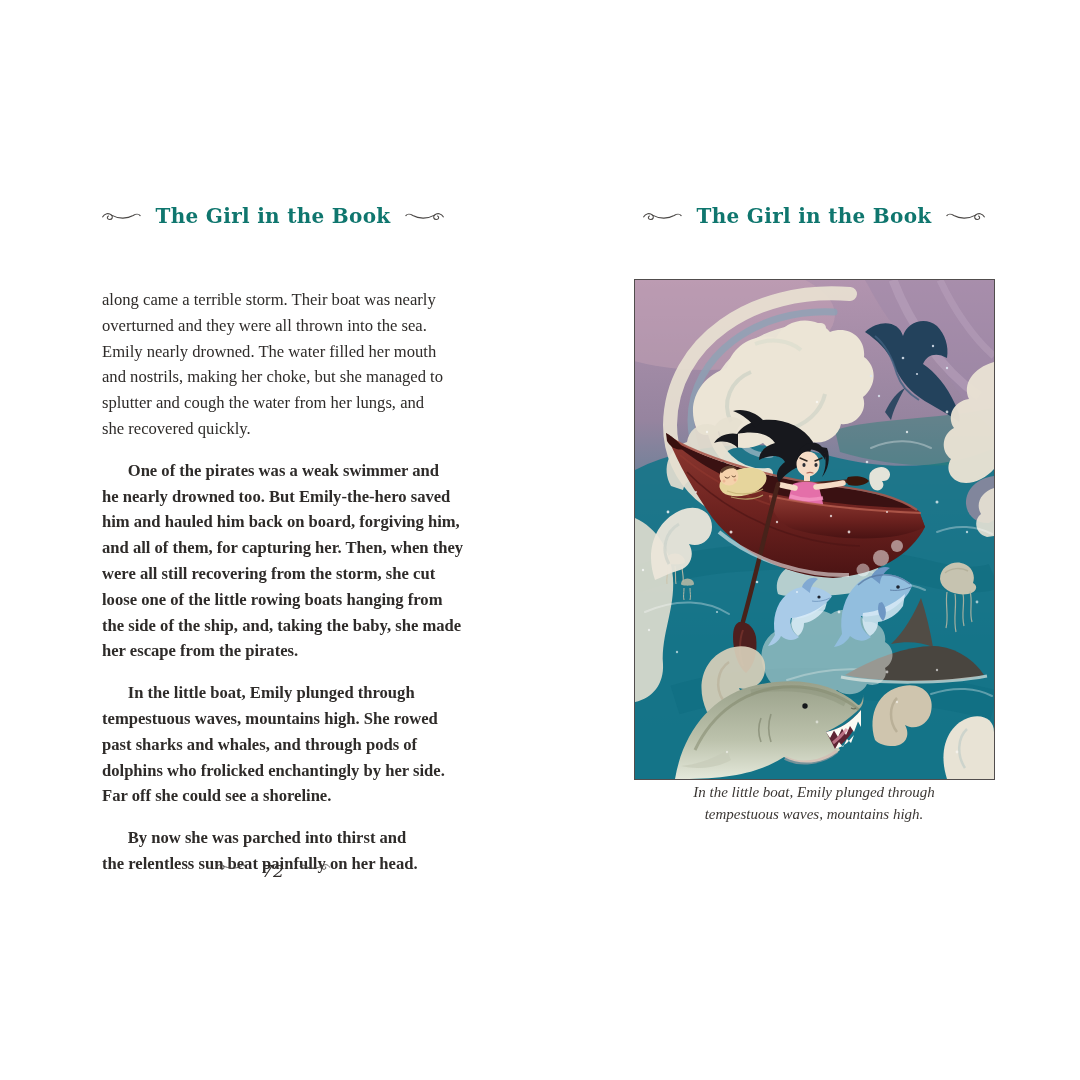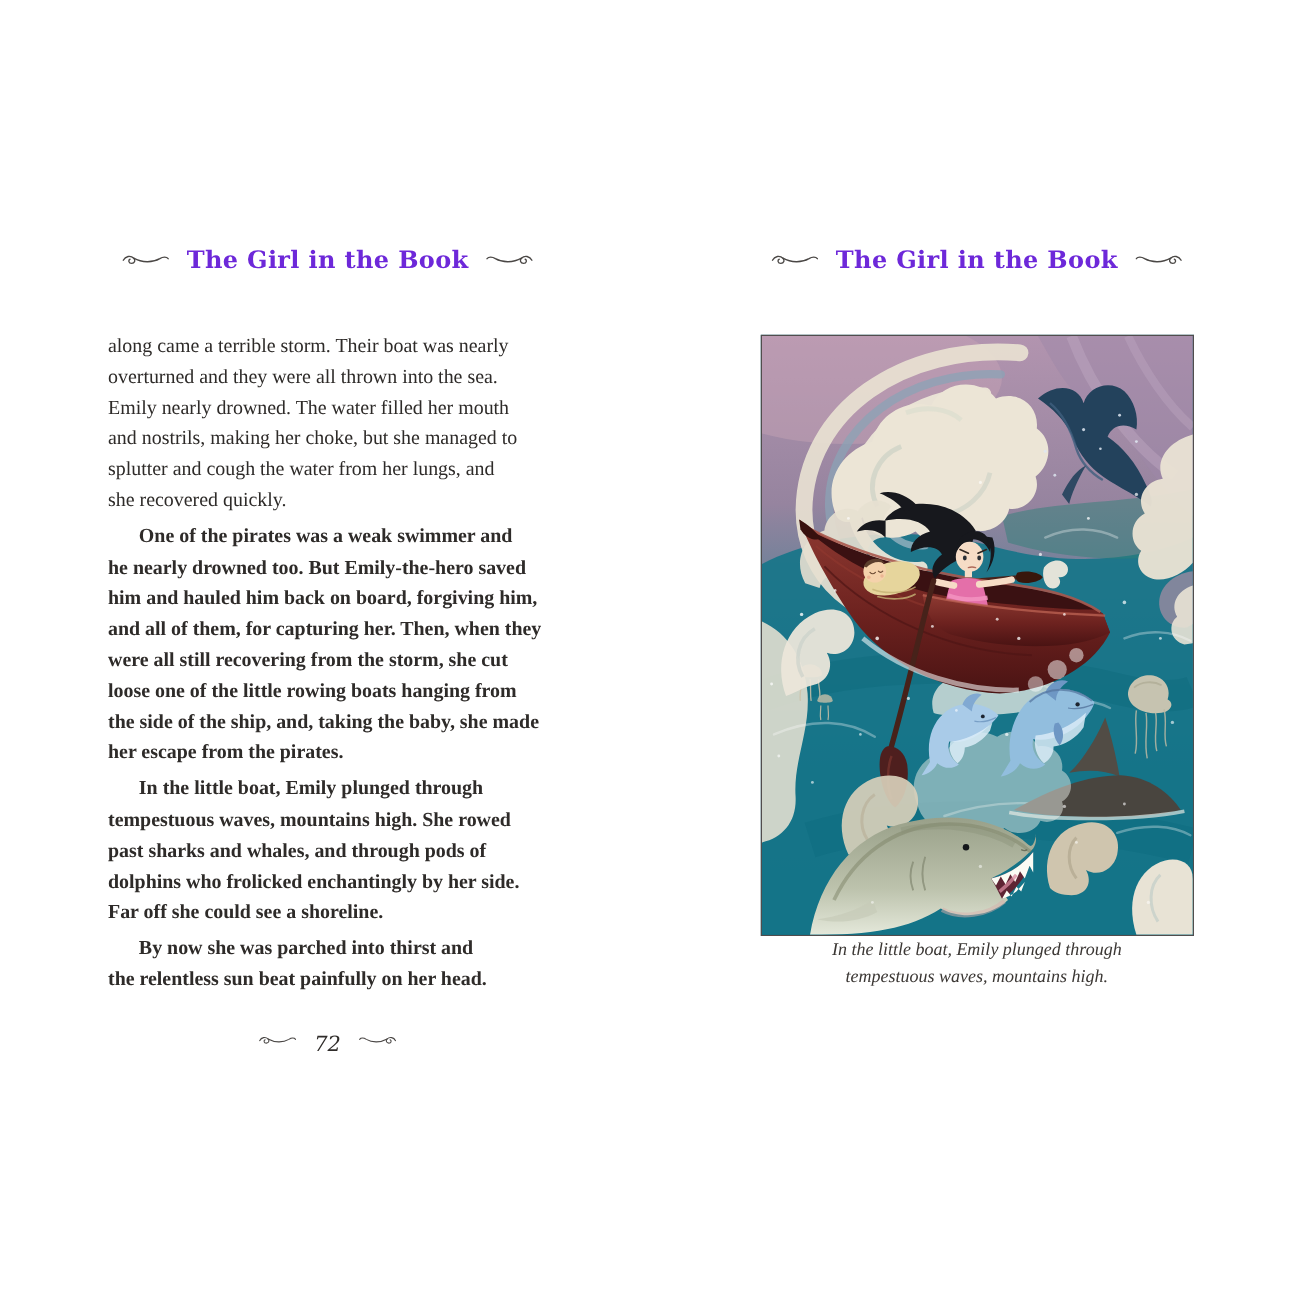--- a/index.html
+++ b/index.html
@@ -1,31 +1,31 @@
 <!DOCTYPE html>
 <html><head>
 <meta charset="utf-8">
 <style>
   html,body{margin:0;padding:0;background:#ffffff;}
   .spread{position:relative;width:1080px;height:1080px;background:#ffffff;overflow:hidden;
           font-family:"Liberation Serif",serif;color:#2e2b29;}
   
   .running-header{position:absolute;top:204px;display:flex;align-items:center;
-                  justify-content:center;gap:15px;color:#6d28d9;}
+                  justify-content:center;gap:15px;color:#0f766e;}
   .rh-left{left:84px;width:378px;}
   .rh-right{left:634px;width:360px;}
   .running-header .title{font-family:"DejaVu Serif",serif;font-weight:700;
                          font-size:20px;letter-spacing:.3px;white-space:nowrap;}
   .flourish{width:40px;height:14px;color:#4a4745;flex:0 0 auto;}
   .flourish.small{width:32px;height:11px;}
   .flip{transform:scaleX(-1);}
   
   .body-text{position:absolute;left:86px;top:271px;width:440px;
              font-size:16.6px;line-height:25.8px;color:#2e2b29;}
-  .body-text p{margin:4px;white-space:pre;}
+  .body-text p{margin:16px;white-space:pre;}
   .body-text p + p{text-indent:1.55em;font-weight:bold;}
   
   .illustration-frame{position:absolute;left:634px;top:279px;width:359px;height:499px;
                       border:1.5px solid #514d4d;background:#157488;}
   .illustration-frame svg{display:block;width:100%;height:100%;}
   
   .caption{position:absolute;left:614px;top:782px;width:400px;text-align:center;
            font-style:italic;font-size:15px;line-height:21.5px;color:#3b3734;
            white-space:pre-line;}
   

